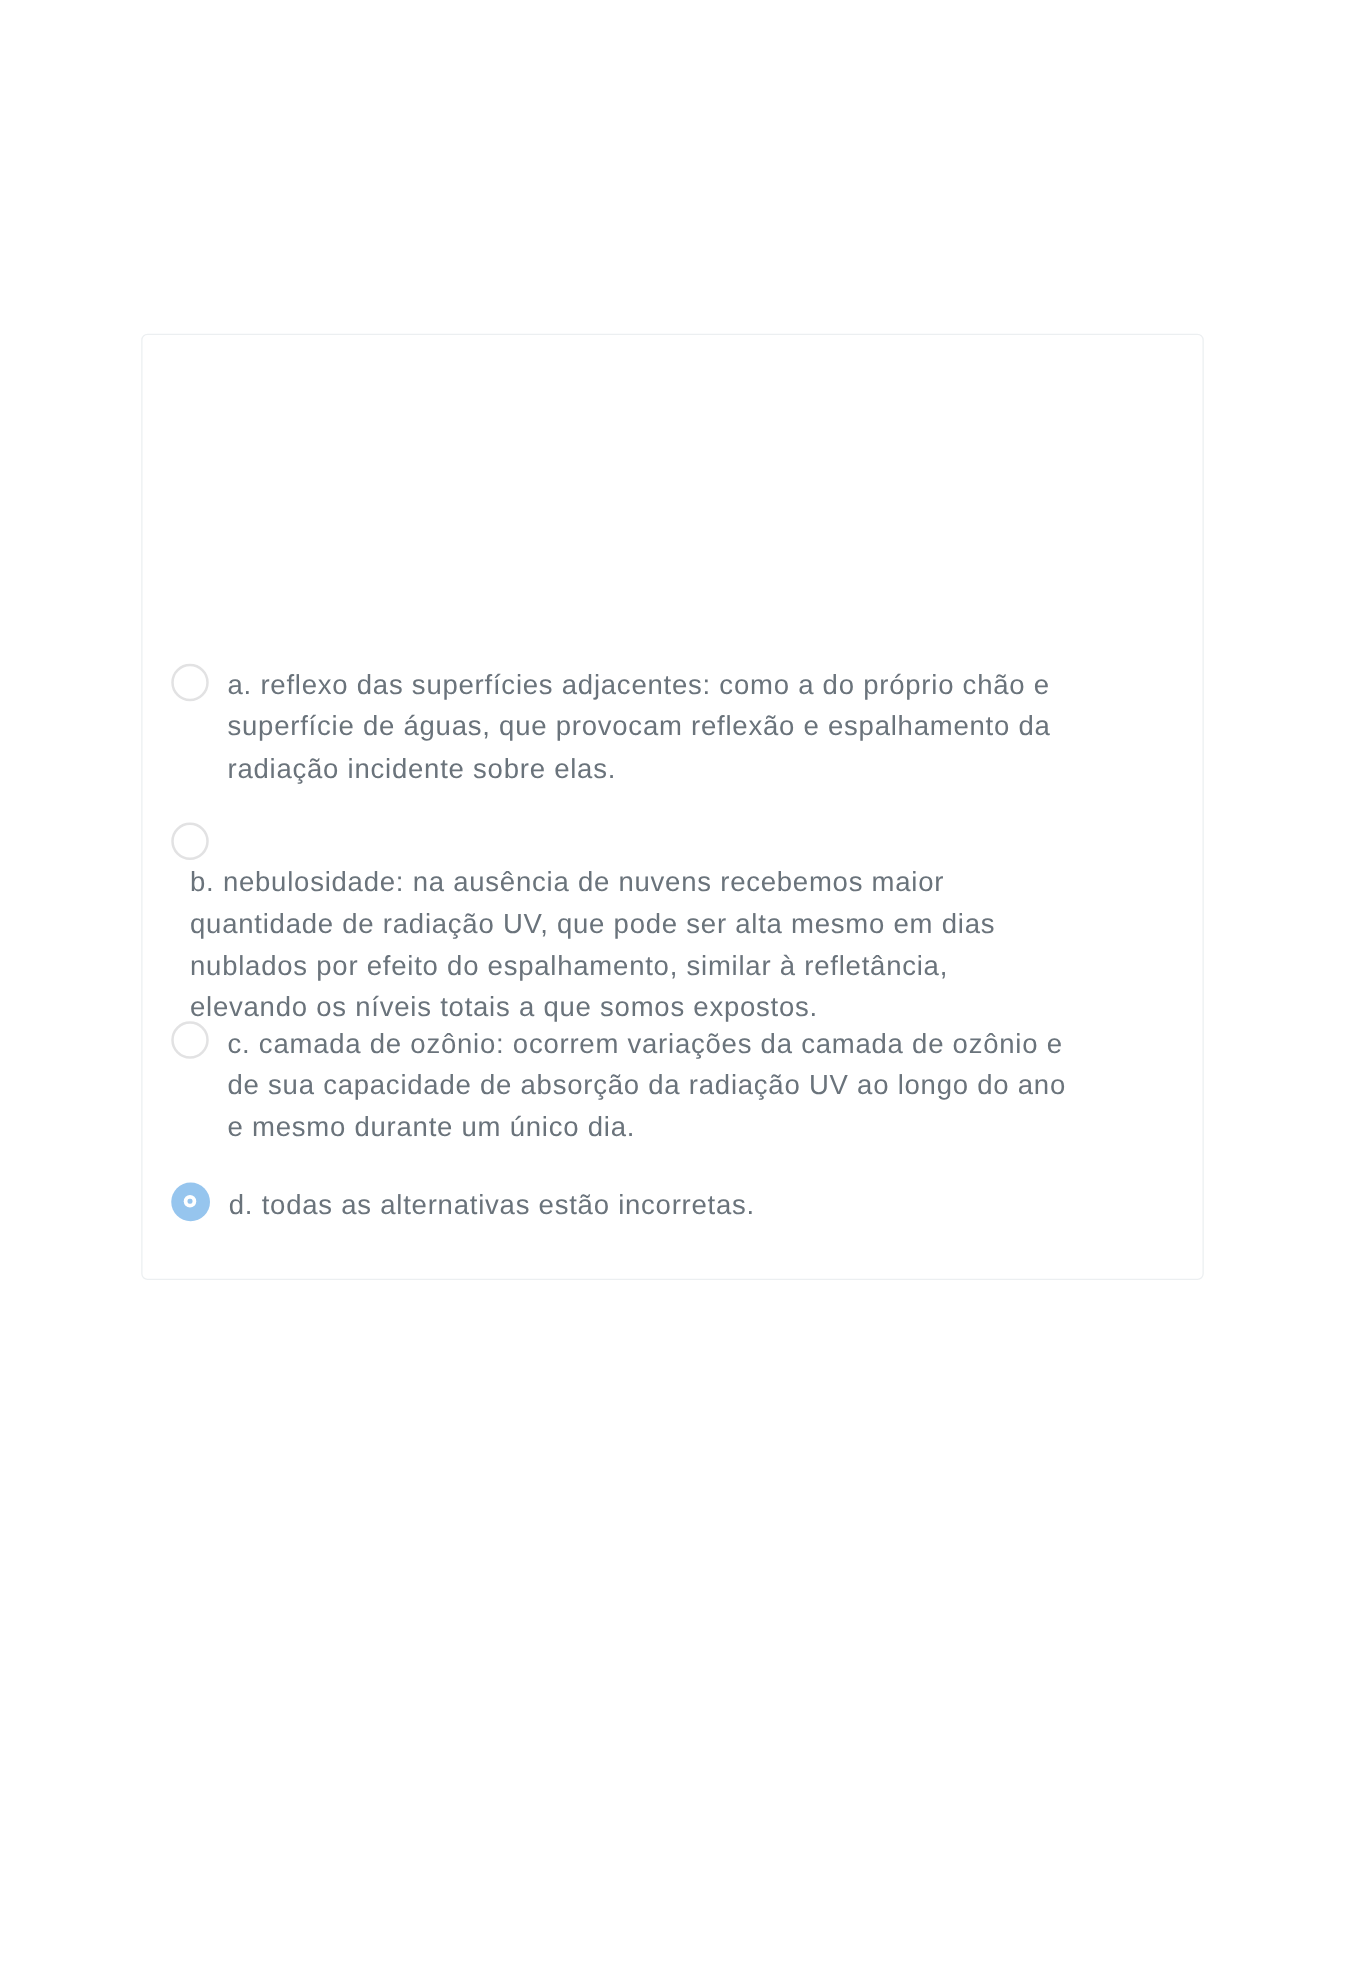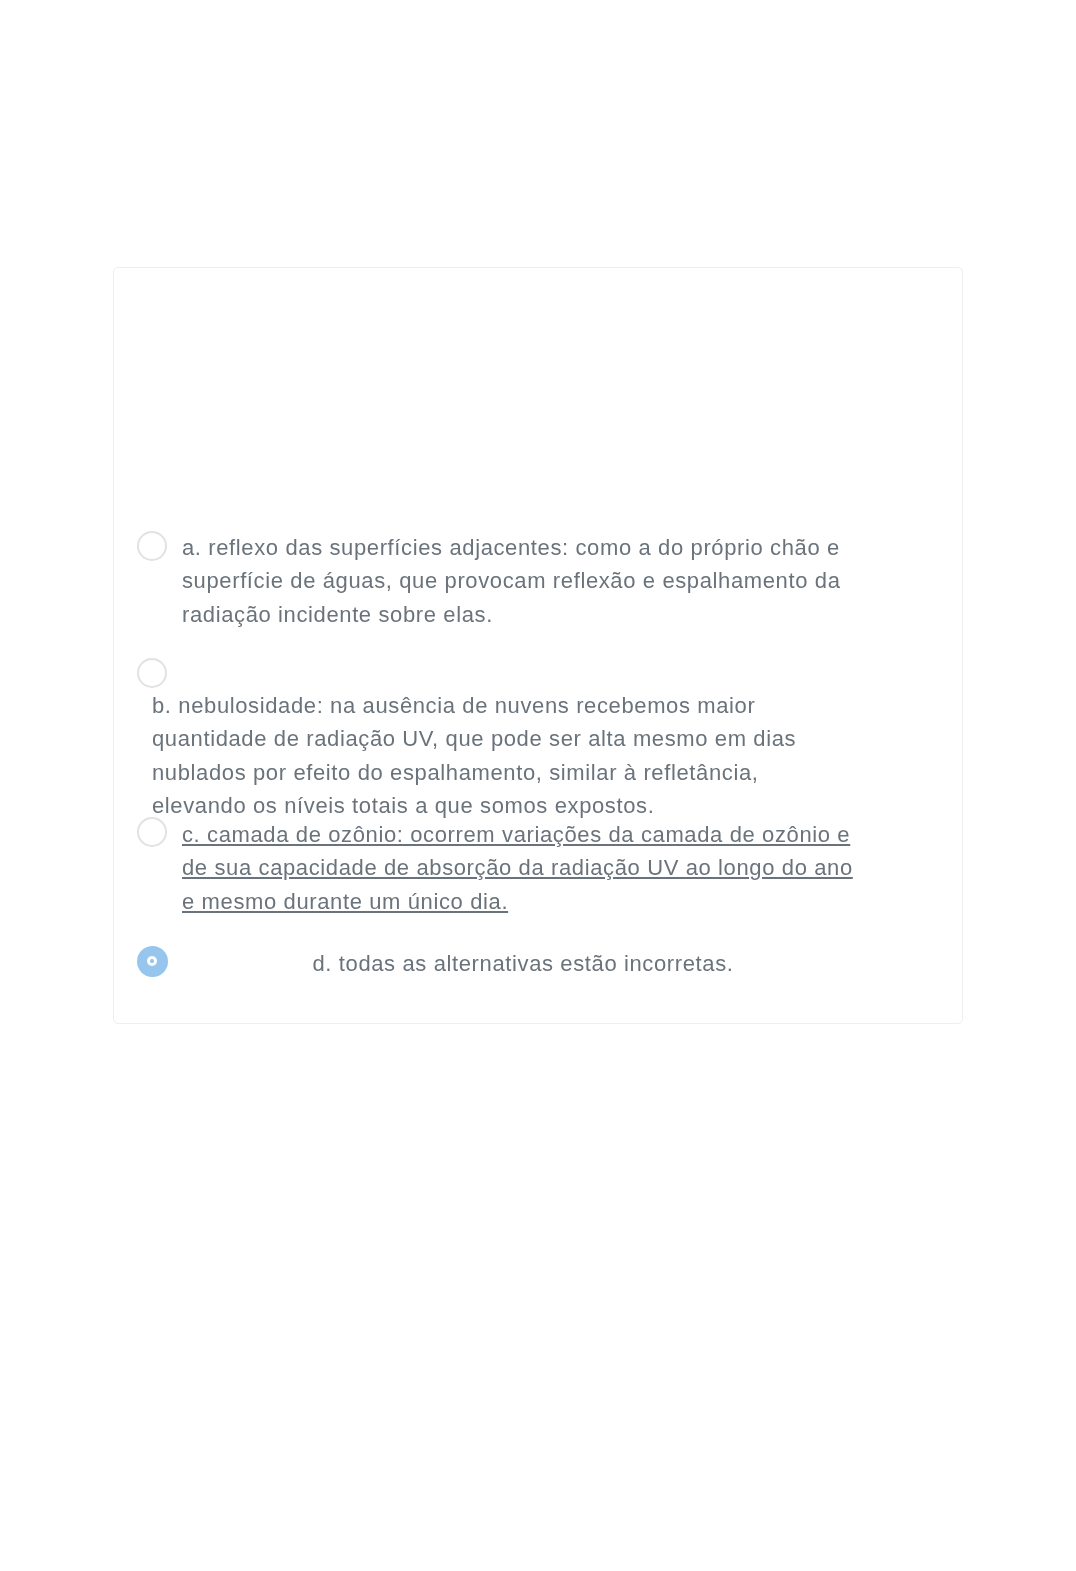--- a/index.html
+++ b/index.html
@@ -40,22 +40,22 @@
   .option-row {
     position: absolute;
     display: flex;
     align-items: flex-start;
     left: 24px;
   }
   .option-row.opt-a { top: 263px; }
   .option-row.opt-b { top: 390px; flex-direction: column; }
   .option-row.opt-b .option-text { margin-top: 1.6px; }
   .option-row.opt-c { top: 549px; }
-  .option-row.opt-c .option-text { margin-top: 1.6px; text-decoration: underline; }
-  .option-row.opt-d { top: 678px; text-align: center; }
+  .option-row.opt-c .option-text { margin-top: 1.6px; }
+  .option-row.opt-d { top: 678px; }
   .option-row.opt-d .option-text { margin-top: 1.6px; }
   .radio {
     flex: 0 0 auto;
     width: 30px;
     height: 30px;
     border-radius: 50%;
     box-sizing: border-box;
     border: 2px solid #e2e2e3;
     background: #ffffff;
     position: relative;

